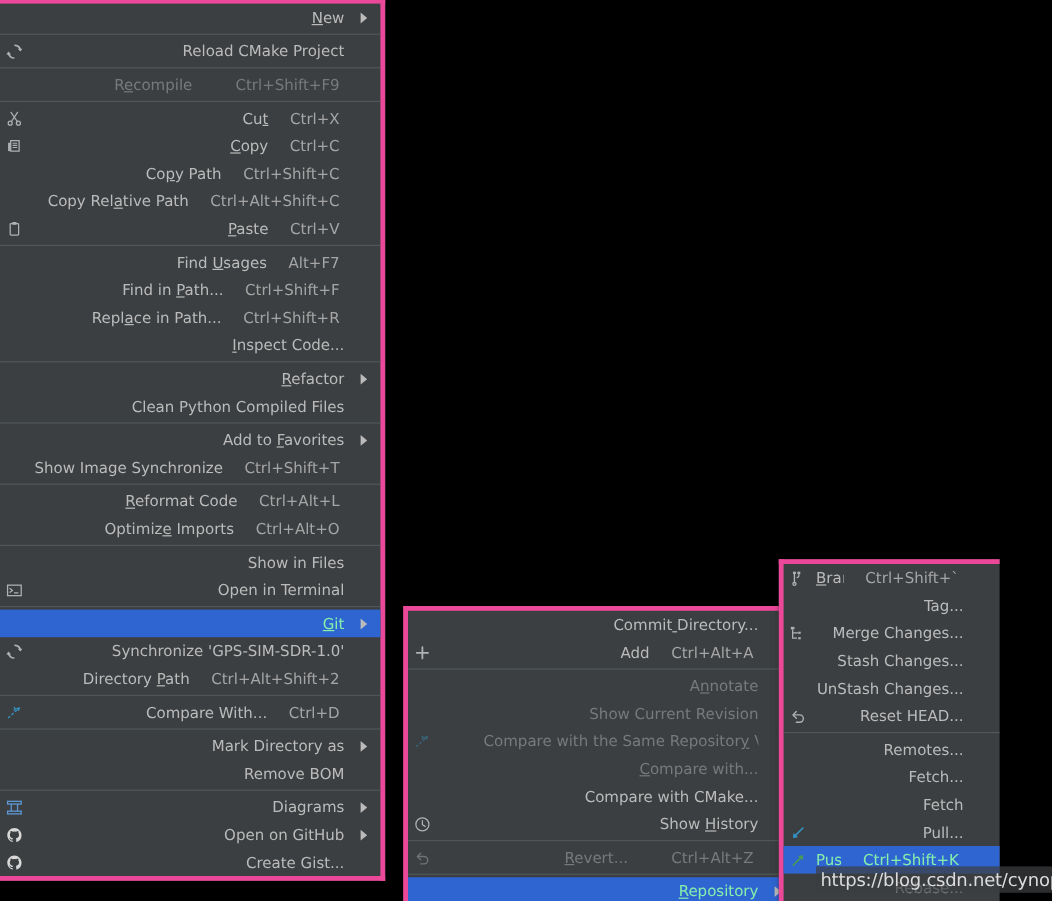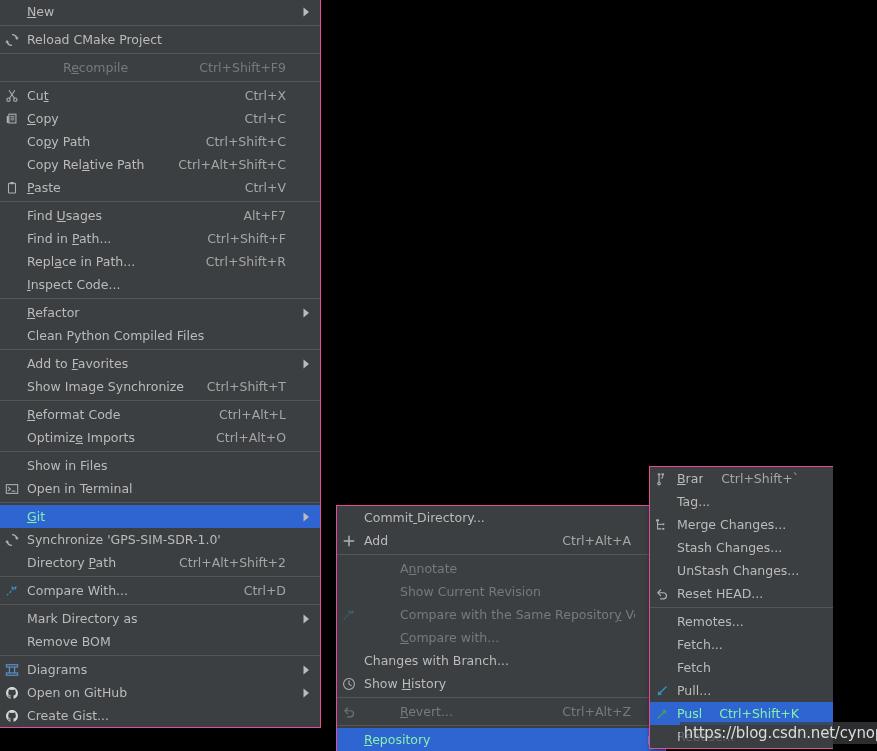--- a/index.html
+++ b/index.html
@@ -15,24 +15,25 @@
     overflow: hidden;
     font-family: "DejaVu Sans", "Liberation Sans", sans-serif;
     font-size: 12.5px;
     color: #bbbbbb;
     -webkit-font-smoothing: antialiased;
   }
 
   .menu {
     position: absolute;
     background: #3c3f41;
-    border: 1px solid #ec4899;
+    border: 4px solid #ec4899;
     box-sizing: border-box;
     box-shadow: 2px 2px 6px rgba(0,0,0,0.55);
     padding: 0;
+    text-align: right;
   }
 
   #menu-file-context {
     left: 0px;
     top: -1px;
     width: 321px;
     border-left: none;
   }
 
   #menu-git {
@@ -424,21 +425,21 @@
       <span class="label">Compare with the Same Repositor<span class="mn">y</span> Version</span>
       <span class="arrow"></span>
     </div>
     <div class="mi disabled">
       <span class="icon"></span>
       <span class="label"><span class="mn">C</span>ompare with...</span>
       <span class="arrow"></span>
     </div>
     <div class="mi">
       <span class="icon"></span>
-      <span class="label">Changes with Branch...</span>
+      <span class="label">Compare with CMake...</span>
       <span class="arrow"></span>
     </div>
     <div class="mi">
       <span class="icon">
         <svg width="14" height="14" viewBox="0 0 16 16">
           <circle cx="8" cy="8" r="6.2" fill="none" stroke="#afb1b3" stroke-width="1.2"></circle>
           <path d="M8 4.4V8.3l2.6 1.6" stroke="#afb1b3" stroke-width="1.2" fill="none" stroke-linecap="round"></path>
         </svg>
       </span>
       <span class="label">Show <span class="mn">H</span>istory</span>

